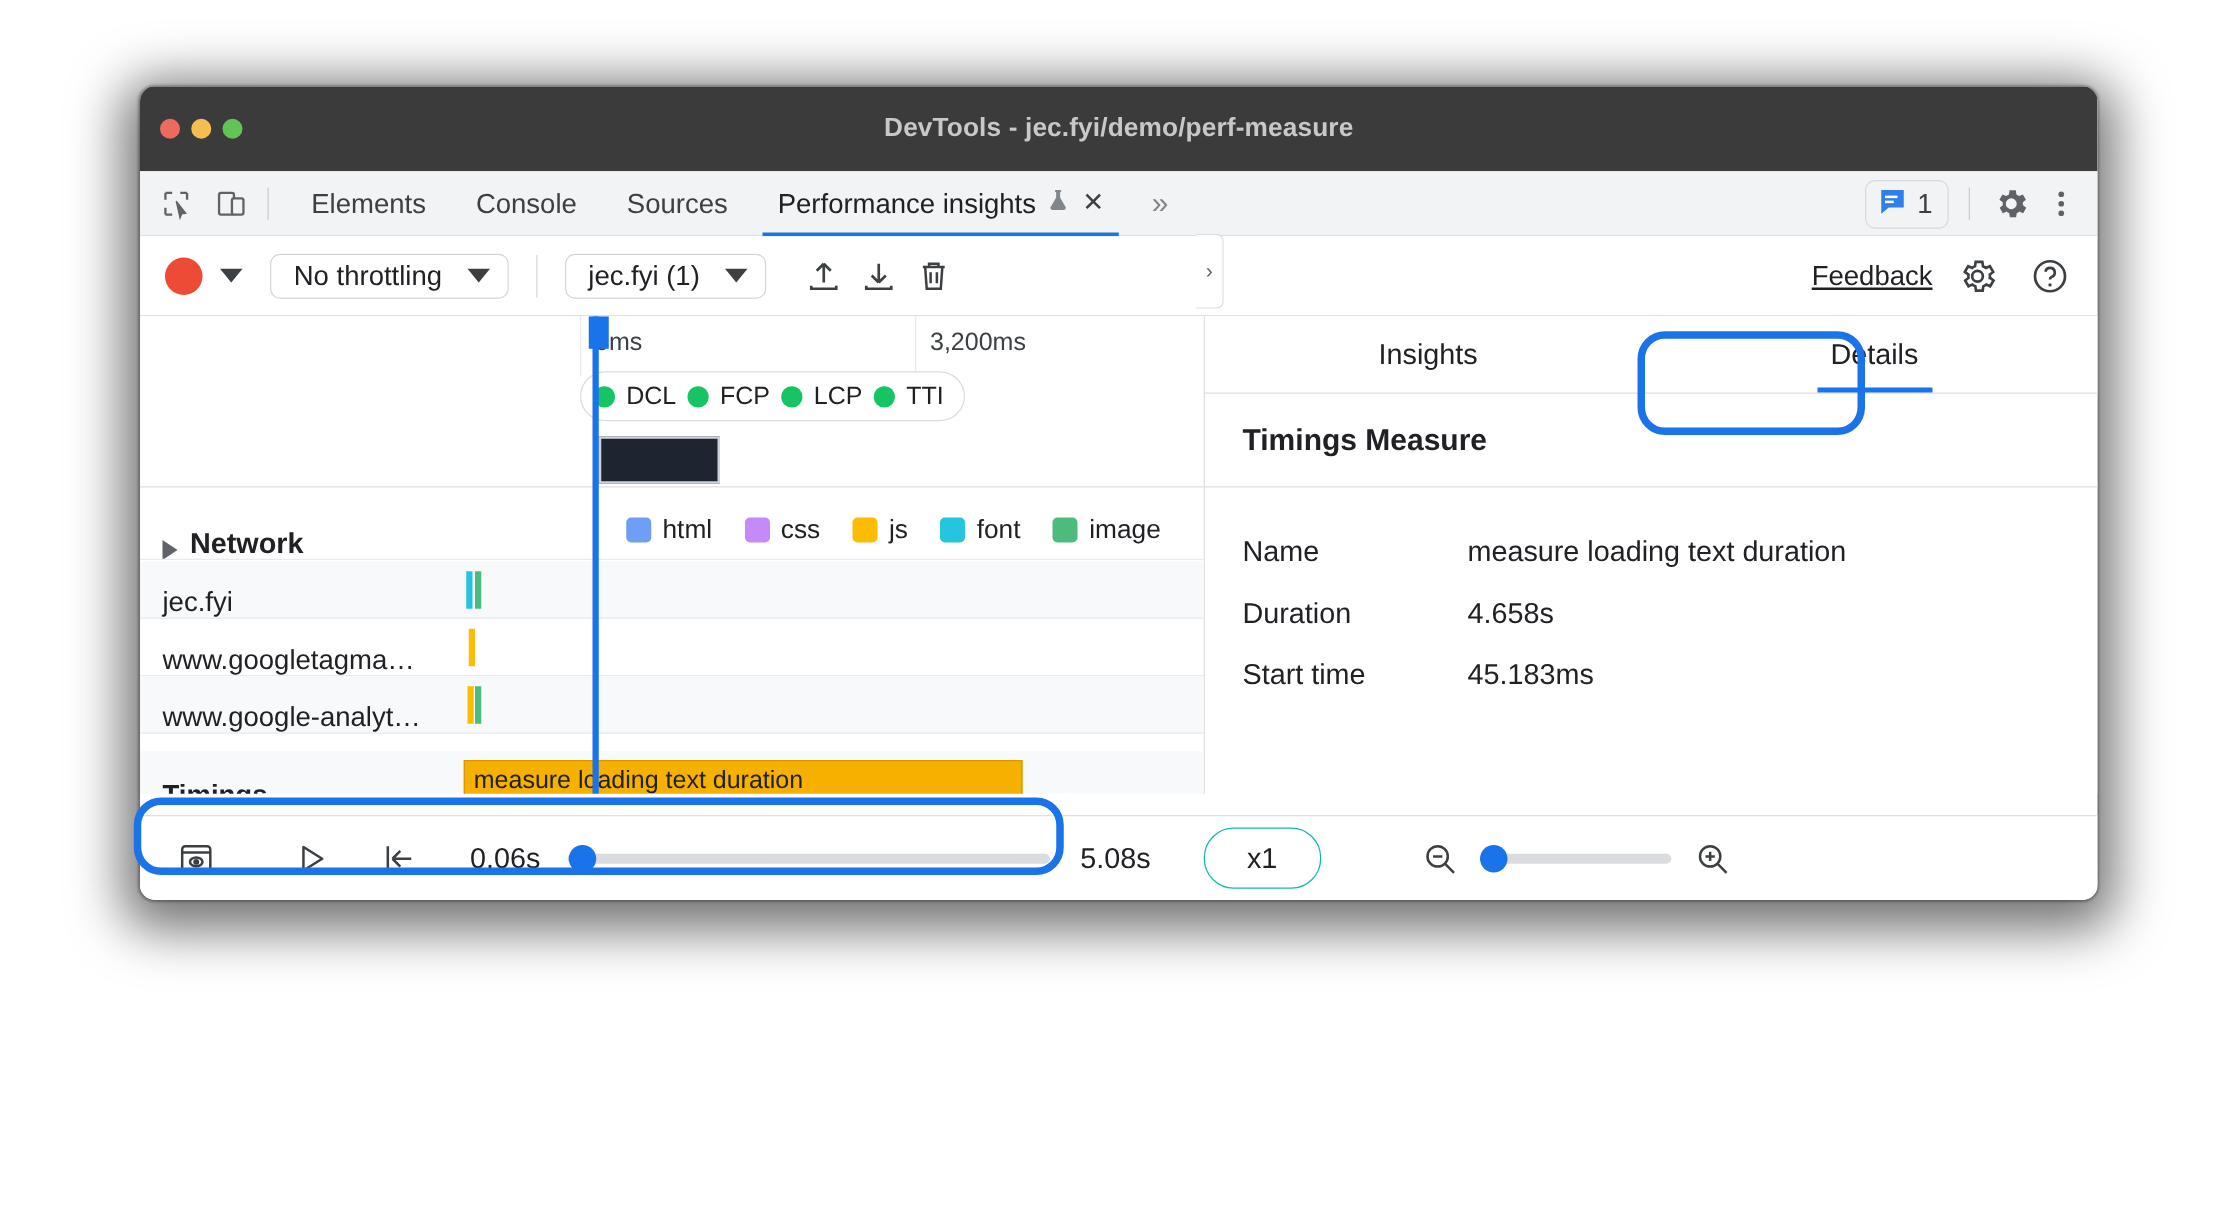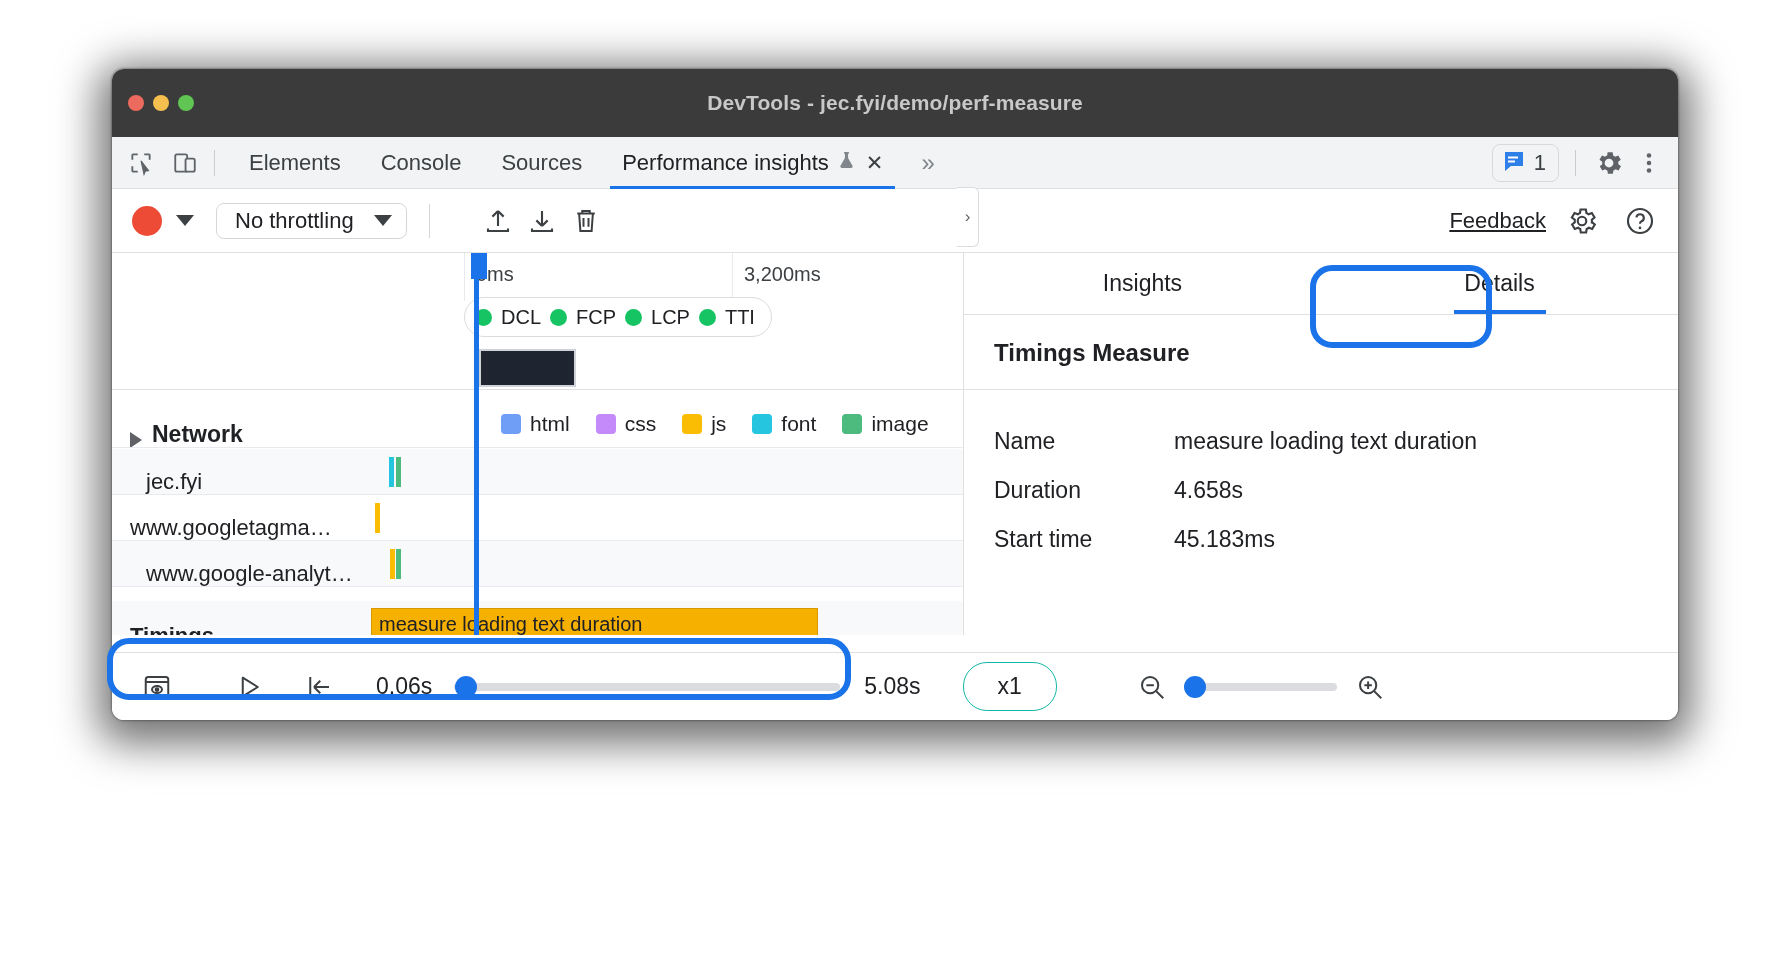--- a/index.html
+++ b/index.html
@@ -163,21 +163,21 @@
   .row .label {
     width: 249px; padding-left: 18px; font-size: 22px; color: #202124;
     display: flex; align-items: flex-end; gap: 10px;
     height: 100%;
   }
   .row.group .label { font-weight: bold; font-size: 23px; }
   .tri { width: 0; height: 0; border-top: 8px solid transparent;
          border-bottom: 8px solid transparent; border-left: 12px solid #5f6368; }
   .row .track { flex: 1; height: 100%; position: relative; }
   .rowline { position: absolute; left: 0; right: 0; bottom: 0; height: 1px; background: #e8eaed; }
-  .alt { background: #f8f9fa; padding-left: 16px; }
+  .alt { background: #f8f9fa; }
 
   
   #legend {
     position: absolute; left: 249px; right: 0; top: 146px; height: 50px;
     display: flex; align-items: center; gap: 26px; padding-left: 140px;
     font-size: 21px; color: #202124;
   }
   .lg { display: flex; align-items: center; gap: 9px; }
   .sw { width: 20px; height: 20px; border-radius: 4px; }
 
@@ -331,20 +331,24 @@
     <div class="rec-dot"></div>
     <div class="caret"></div>
 
     <div class="select">
       <span>No throttling</span>
       <span class="caret"></span>
     </div>
 
     <div class="pbsep"></div>
 
+    <div class="select" style="margin-left:0">
+      <span>jec.fyi (1)</span>
+      <span class="caret"></span>
+    </div>
 
     <div class="ico-btn" style="margin-left:24px">
       <svg width="30" height="30" viewBox="0 0 24 24" fill="none" stroke="currentColor" stroke-width="1.7">
         <path d="M12 16V4M12 4l-4.5 4.5M12 4l4.5 4.5M4 18v2h16v-2"></path>
       </svg>
     </div>
     <div class="ico-btn">
       <svg width="30" height="30" viewBox="0 0 24 24" fill="none" stroke="currentColor" stroke-width="1.7">
         <path d="M12 4v12M12 16l-4.5-4.5M12 16l4.5-4.5M4 18v2h16v-2"></path>
       </svg>

